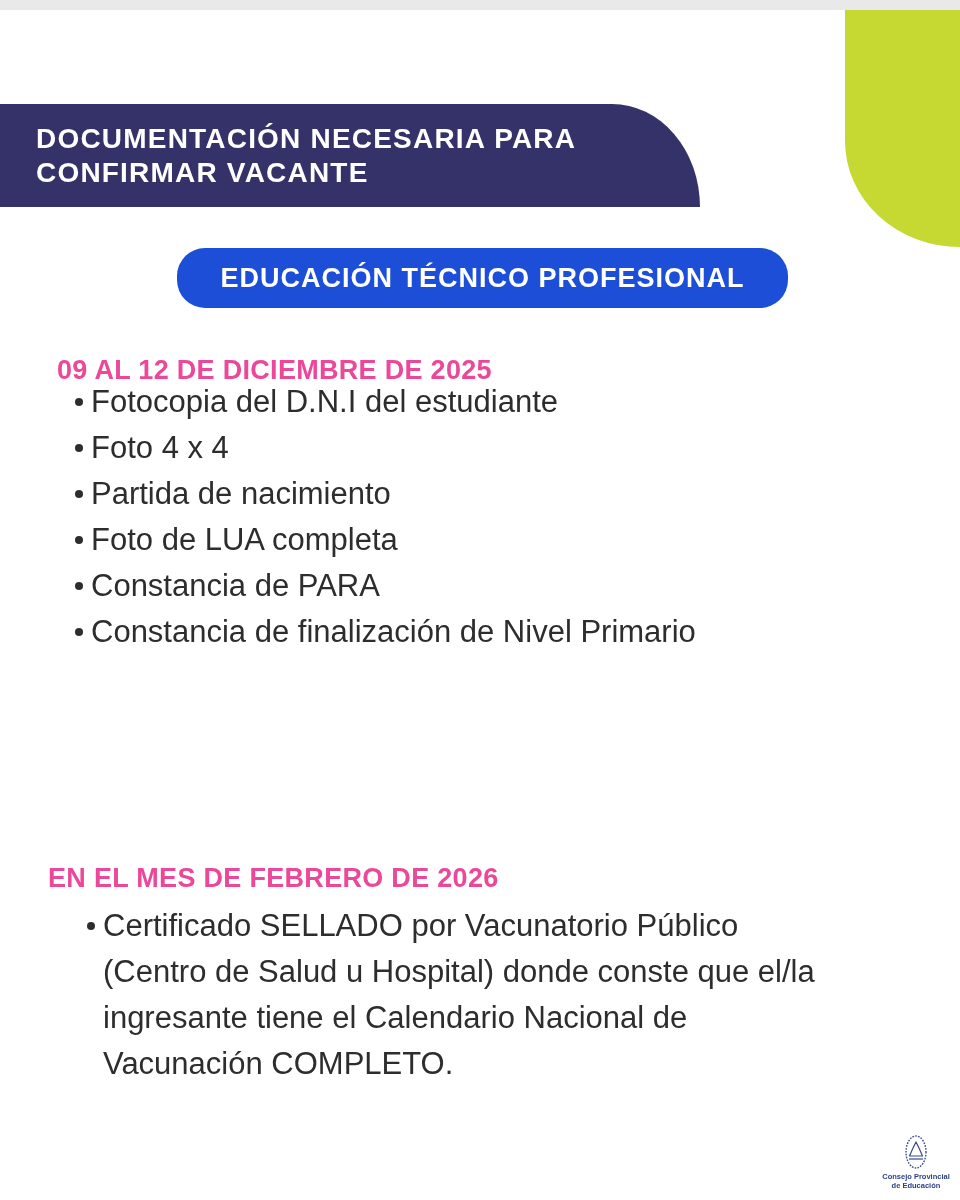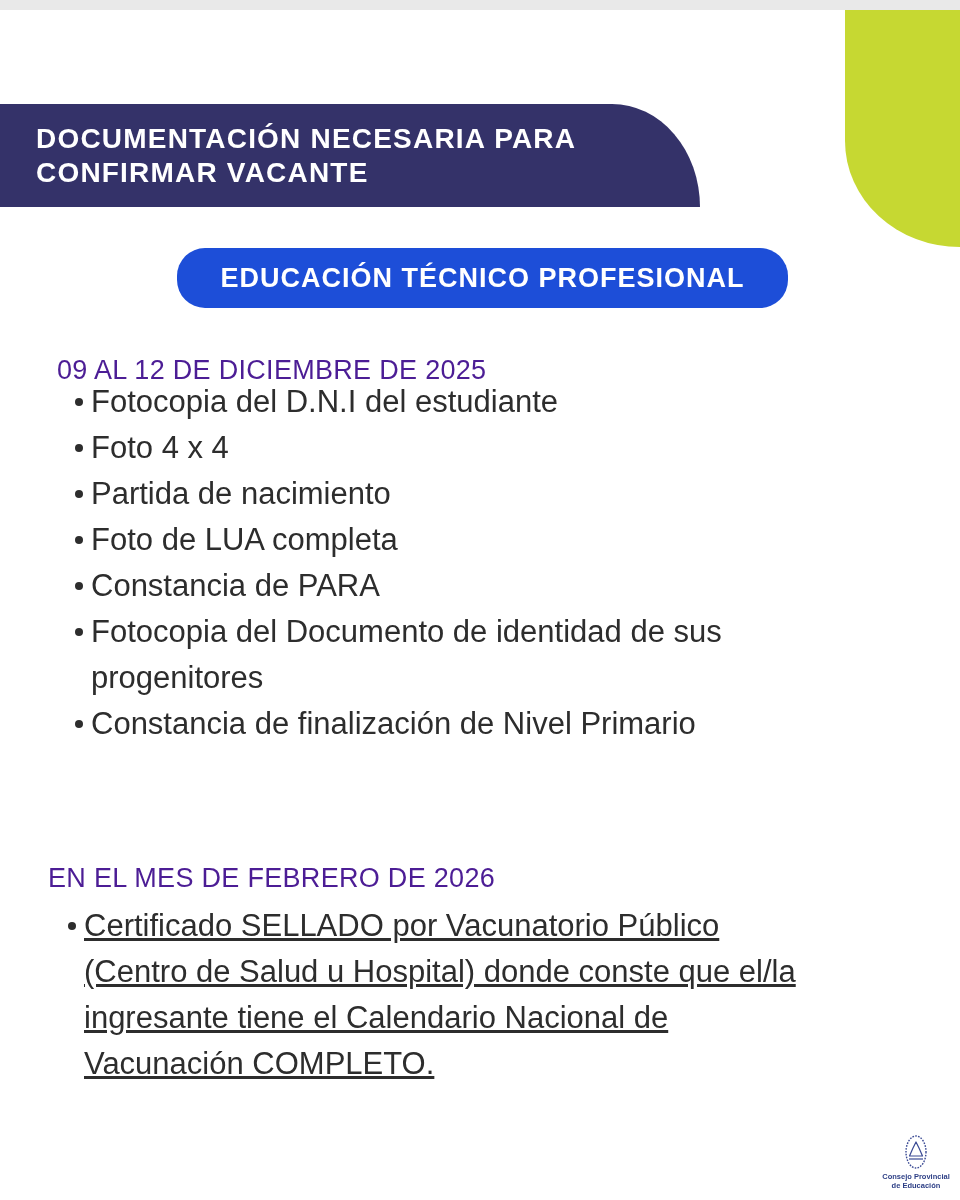--- a/index.html
+++ b/index.html
@@ -36,33 +36,33 @@
     display:flex; align-items:center; justify-content:center;
   }
   .pill-label {
     color:#ffffff; font-weight:bold; font-size:27px; letter-spacing:1px;
     white-space:nowrap;
   }
 
   
   .section-heading {
     position:absolute; margin:0;
-    color:#4c1d95; font-weight:normal; font-size:27px; line-height:27px;
+    color:#ec4899; font-weight:bold; font-size:27px; line-height:27px;
     letter-spacing:0.3px; white-space:nowrap;
   }
   .heading-1 { left:57px; top:347px; }
   .heading-2 { left:48px; top:855px; }
 
   
   .doc-list {
     position:absolute; margin:0; padding:0; list-style:none;
     font-size:31px; line-height:46px; color:#2d2d2d;
   }
   .list-1 { left:75px; top:369px; width:740px; }
-  .list-2 { left:68px; top:893px; width:736px;text-decoration:underline; }
+  .list-2 { left:87px; top:893px; width:736px; }
   .doc-list li { position:relative; padding-left:16px; }
   .doc-list li::before {
     content:""; position:absolute; left:0; top:19px;
     width:8px; height:8px; border-radius:50%; background:#2d2d2d;
   }
 
   
   .org {
     position:absolute; left:866px; top:1125px; width:100px;
     text-align:center;
@@ -88,21 +88,20 @@
     <span class="pill-label">EDUCACIÓN TÉCNICO PROFESIONAL</span>
   </div>
 
   <h2 class="section-heading heading-1">09 AL 12 DE DICIEMBRE DE 2025</h2>
   <ul class="doc-list list-1">
     <li>Fotocopia del D.N.I del estudiante</li>
     <li>Foto 4 x 4</li>
     <li>Partida de nacimiento</li>
     <li>Foto de LUA completa</li>
     <li>Constancia de PARA</li>
-    <li>Fotocopia del Documento de identidad de sus progenitores</li>
     <li>Constancia de finalización de Nivel Primario</li>
   </ul>
 
   <h2 class="section-heading heading-2">EN EL MES DE FEBRERO DE 2026</h2>
   <ul class="doc-list list-2">
     <li>Certificado SELLADO por Vacunatorio Público (Centro de Salud u Hospital) donde conste que el/la ingresante tiene el Calendario Nacional de Vacunación COMPLETO.</li>
   </ul>
 
   <div class="org">
     <svg width="22" height="34" viewBox="0 0 22 34">

